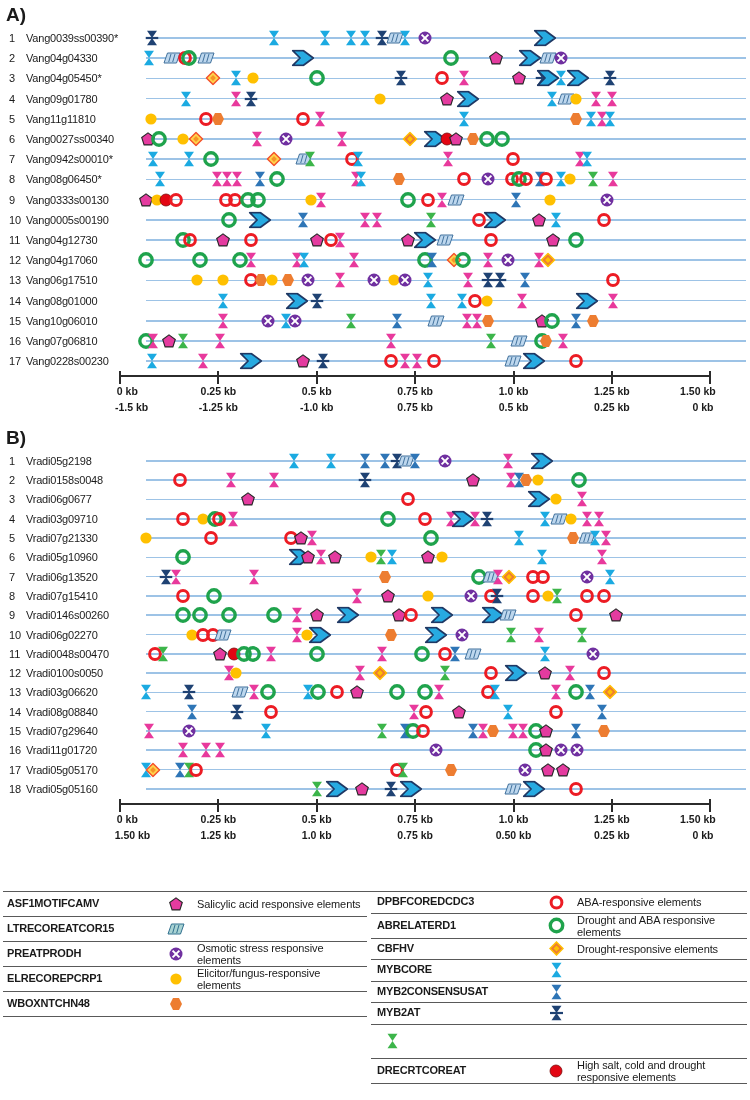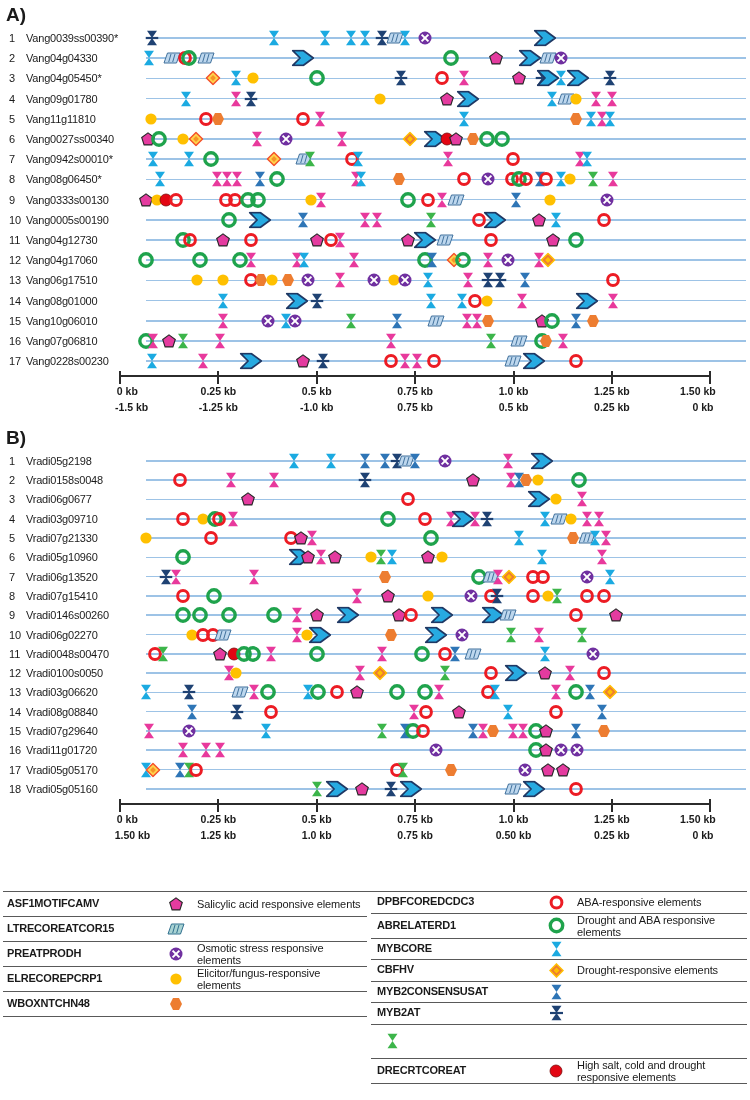--- a/index.html
+++ b/index.html
@@ -1960,34 +1960,34 @@
           <div class="ldesc">ABA-responsive  elements</div>
         </div>
         <div class="lrow" style="min-height: 21.5px;">
           <div class="lname">ABRELATERD1</div>
           <div class="licon"><svg width="17" height="17" viewBox="0 0 17 17">
               <circle cx="8.5" cy="8.5" r="6.2" fill="none" stroke="#1FA34C" stroke-width="3.4"></circle>
             </svg></div>
           <div class="ldesc">Drought and ABA responsive elements</div>
         </div>
         <div class="lrow" style="min-height: 21.5px;">
+          <div class="lname">CBFHV</div>
+          <div class="licon"><svg width="15" height="15" viewBox="0 0 15 15">
+              <polygon points="7.5,0.9 14.1,7.5 7.5,14.1 0.9,7.5" fill="#ED7D31" stroke="#FFC000" stroke-width="1.4"></polygon>
+              <polygon points="7.5,4.6 10.4,7.5 7.5,10.4 4.6,7.5" fill="#FFC000"></polygon>
+            </svg></div>
+          <div class="ldesc">Drought-responsive elements</div>
+        </div>
+        <div class="lrow" style="min-height: 21.5px;">
           <div class="lname">MYBCORE</div>
           <div class="licon"><svg width="11" height="16" viewBox="0 0 11 16">
               <polygon points="0.5,0.8 10.5,0.8 5.5,8" fill="#1BAAE1"></polygon>
               <polygon points="5.5,8 10.5,15.2 0.5,15.2" fill="#1BAAE1"></polygon>
             </svg></div>
           <div class="ldesc"></div>
-        </div>
-        <div class="lrow" style="min-height: 21.5px;">
-          <div class="lname">CBFHV</div>
-          <div class="licon"><svg width="15" height="15" viewBox="0 0 15 15">
-              <polygon points="7.5,0.9 14.1,7.5 7.5,14.1 0.9,7.5" fill="#ED7D31" stroke="#FFC000" stroke-width="1.4"></polygon>
-              <polygon points="7.5,4.6 10.4,7.5 7.5,10.4 4.6,7.5" fill="#FFC000"></polygon>
-            </svg></div>
-          <div class="ldesc">Drought-responsive elements</div>
         </div>
         <div class="lrow" style="min-height: 21.5px;">
           <div class="lname">MYB2CONSENSUSAT</div>
           <div class="licon"><svg width="11" height="16" viewBox="0 0 11 16">
               <polygon points="0.5,0.8 10.5,0.8 5.5,8" fill="#2E75B6"></polygon>
               <polygon points="5.5,8 10.5,15.2 0.5,15.2" fill="#2E75B6"></polygon>
             </svg></div>
           <div class="ldesc"></div>
         </div>
         <div class="lrow" style="min-height: 21.5px;">

